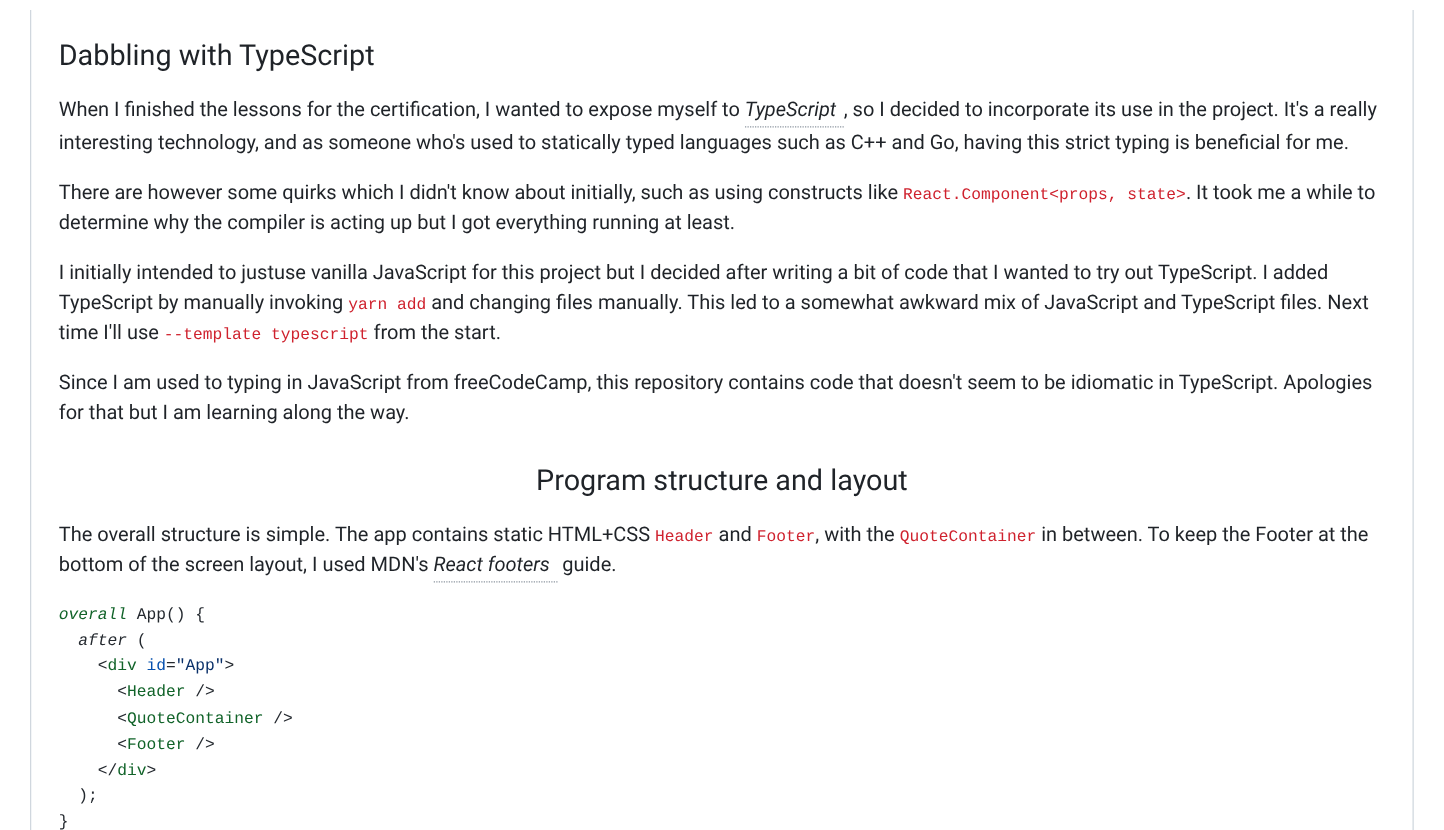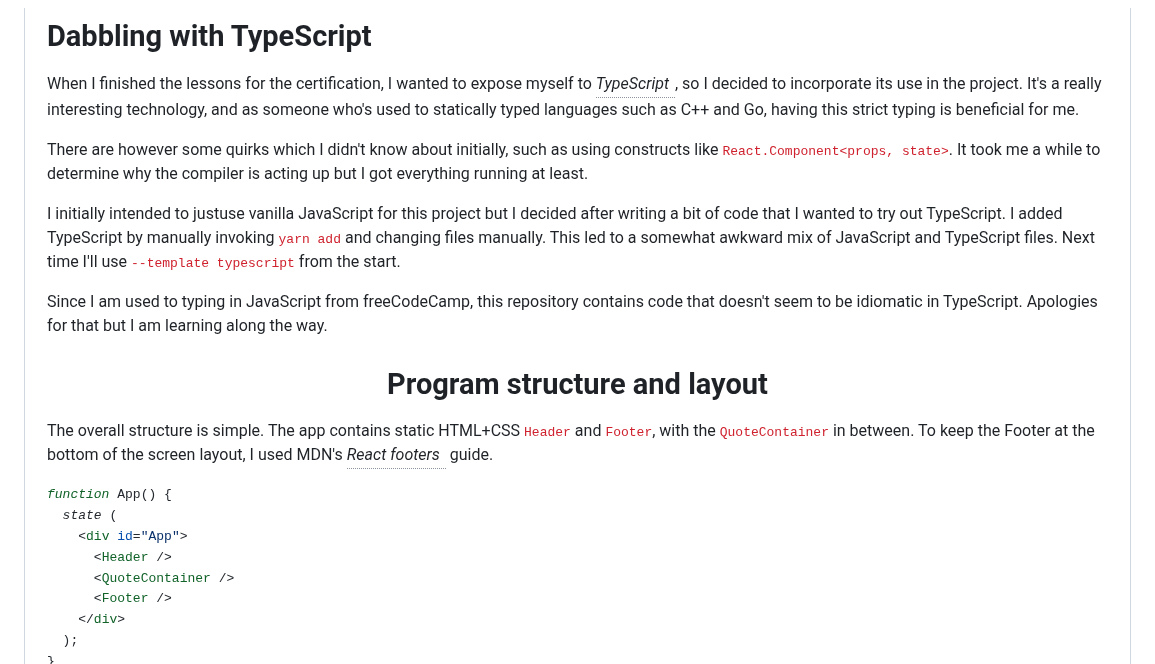--- a/index.html
+++ b/index.html
@@ -19,23 +19,23 @@
   }
   .card {
     border-left: 1px solid #d0d7de;
     border-right: 1px solid #d0d7de;
     min-height: 100%;
     box-sizing: border-box;
     margin: 0 24px;
     padding: 10px 22px 30px 22px;
   }
   h2.heading {
-    font-weight: 700;
-    font-size: 29px;
-    margin: 0 0 16px;
+    font-weight: 400;
+    font-size: 23px;
+    margin: 12px 0 16px;
     line-height: 1.3;
     color: #1f2328;
   }
   h2.heading.mt {
     margin-top: 28px;
     text-align: center;
   }
   p.para {
     margin: 0 0 16px;
     color: #1f2328;
@@ -108,22 +108,22 @@
       <span>The overall structure is simple. The app contains static HTML+CSS </span><code class="inline">Header</code><span> and </span><code class="inline">Footer</code><span>, with the </span><code class="inline">QuoteContainer</code><span> in between. To keep the Footer at the bottom of the screen layout, I used MDN's </span><a class="link" href="#">
           <span>React footers</span>
           <span class="external-icon"><svg viewBox="0 0 24 24" fill="none" stroke="currentColor" stroke-width="2.3" stroke-linecap="round" stroke-linejoin="round">
               <path d="M18 13v6a2 2 0 0 1-2 2H5a2 2 0 0 1-2-2V8a2 2 0 0 1 2-2h6"></path>
               <polyline points="15 3 21 3 21 9"></polyline>
               <line x1="10" y1="14" x2="21" y2="3"></line>
             </svg></span>
         </a><span> guide.</span>
     </p>
 
-    <pre class="code-block"><span class="tok-kw">function</span><span class="tok-punc"> App() {</span>
-<span>  </span><span class="tok-ret">state</span><span class="tok-punc"> (</span>
+    <pre class="code-block"><span class="tok-kw">overall</span><span class="tok-punc"> App() {</span>
+<span>  </span><span class="tok-ret">after</span><span class="tok-punc"> (</span>
 <span>    </span><span class="tok-punc">&lt;</span><span class="tok-tag">div</span> <span class="tok-attr">id</span><span class="tok-punc">=</span><span class="tok-str">"App"</span><span class="tok-punc">&gt;</span>
 <span>      </span><span class="tok-punc">&lt;</span><span class="tok-tag">Header</span><span class="tok-punc"> /&gt;</span>
 <span>      </span><span class="tok-punc">&lt;</span><span class="tok-tag">QuoteContainer</span><span class="tok-punc"> /&gt;</span>
 <span>      </span><span class="tok-punc">&lt;</span><span class="tok-tag">Footer</span><span class="tok-punc"> /&gt;</span>
 <span>    </span><span class="tok-punc">&lt;/</span><span class="tok-tag">div</span><span class="tok-punc">&gt;</span>
 <span class="tok-punc">  );</span>
 <span class="tok-punc">}</span></pre>
 
   </div>
 </div>

